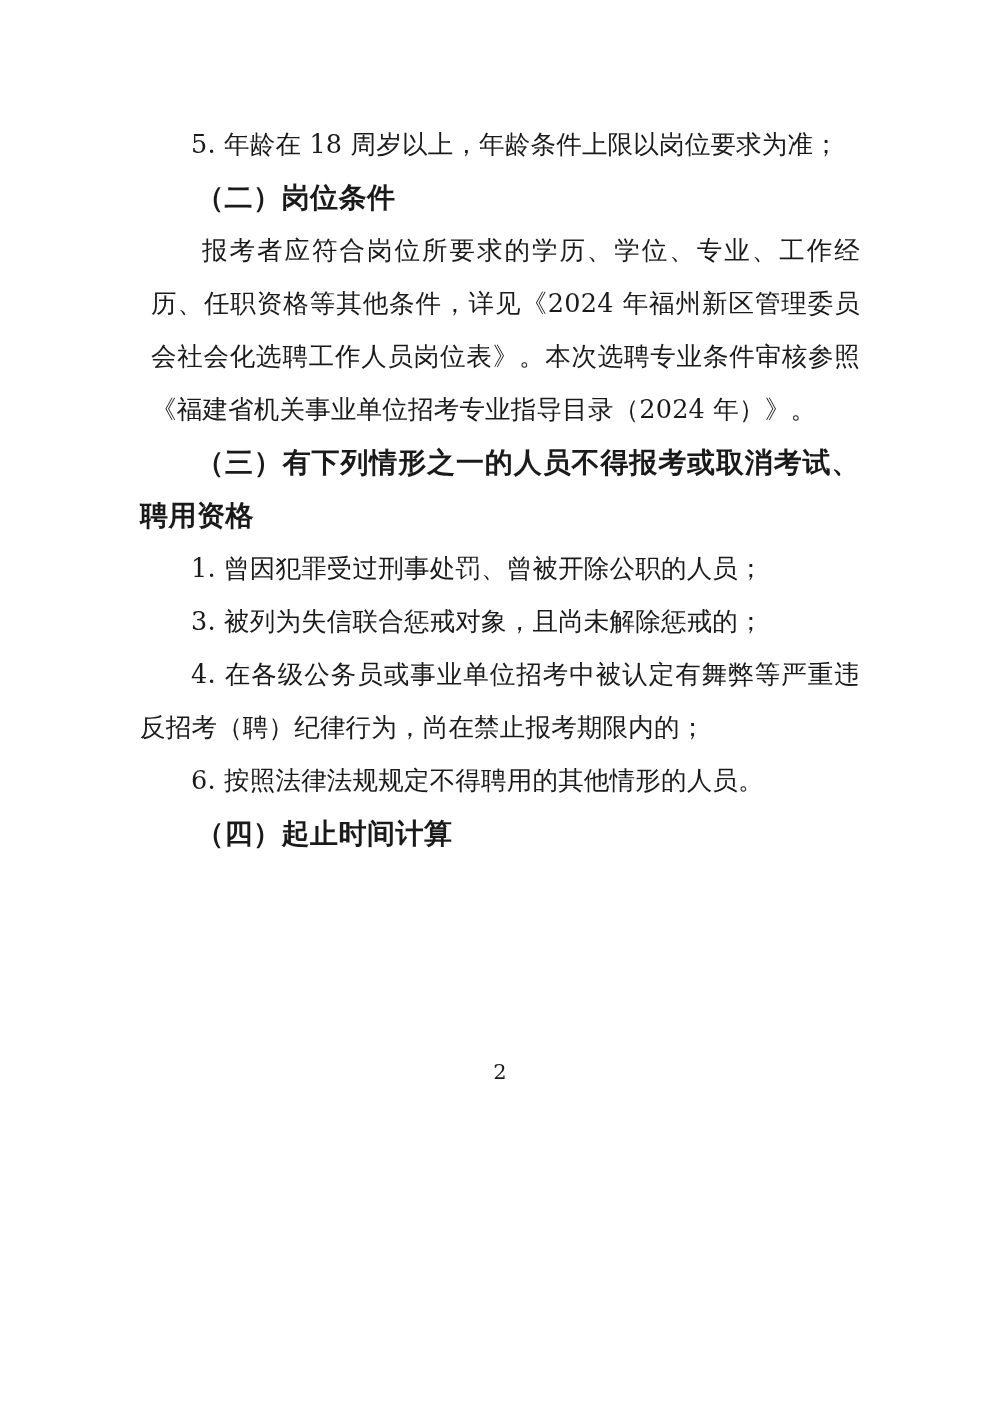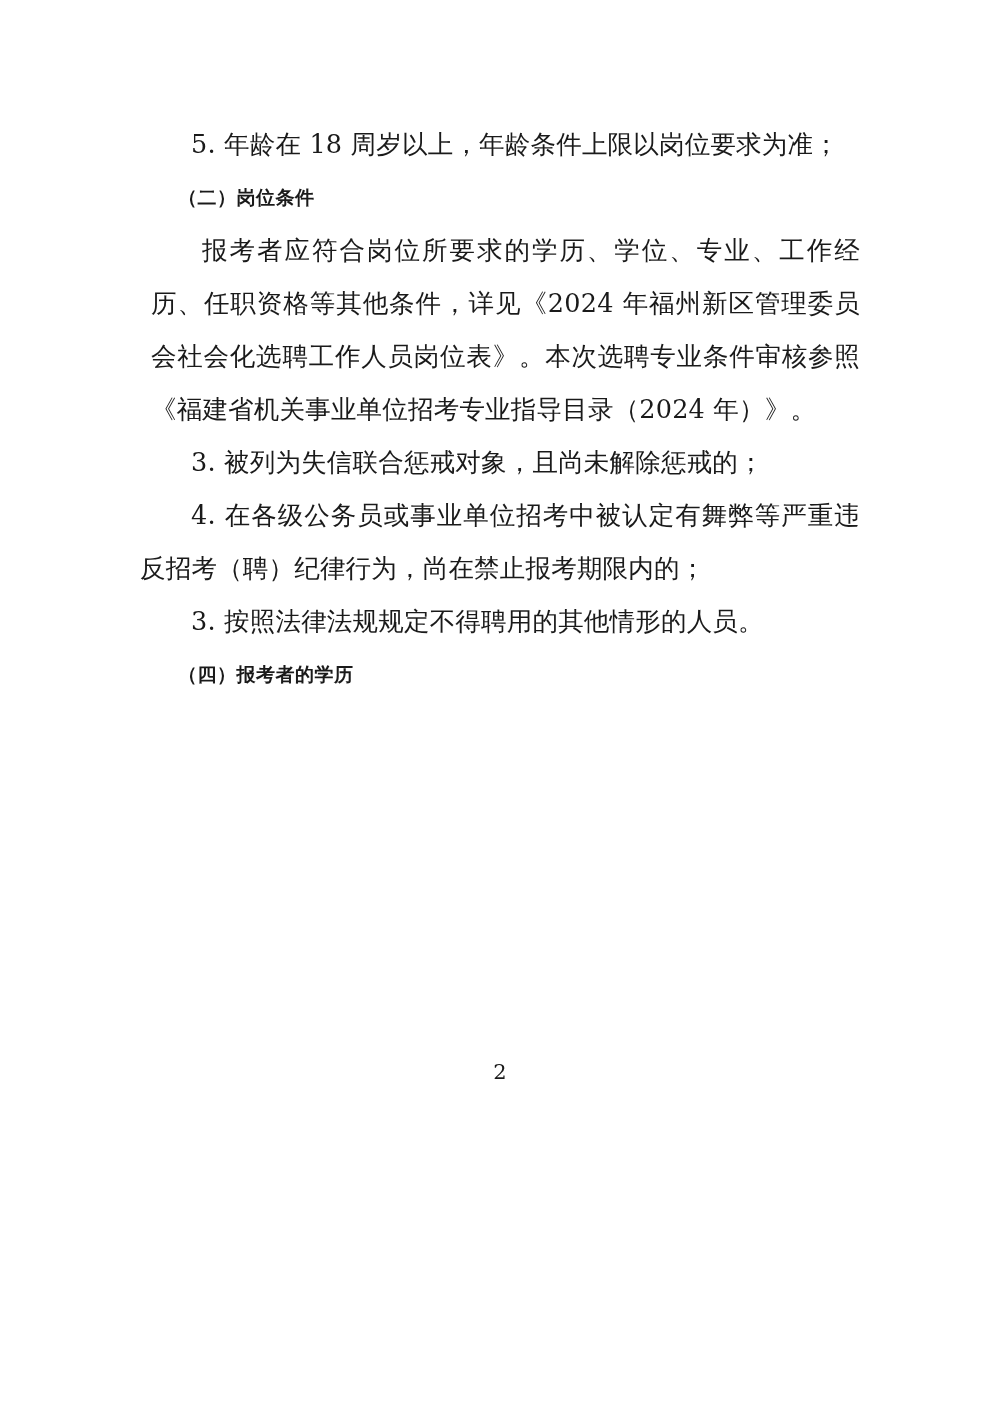--- a/index.html
+++ b/index.html
@@ -35,21 +35,21 @@
     margin: 0;
     padding: 0;
   }
   .indent {
     text-indent: 2em;
     margin-left: 11px;
   }
   .heading {
     font-family: Liberation Sans, sans-serif;
     font-weight: bold;
-    font-size: 19px;
+    font-size: 28px;
     line-height: 53px;
     text-indent: 2em;
     letter-spacing: 0.5px;
   }
   .numline {
     text-indent: 2em;
   }
   .page-number {
     position: absolute;
     left: 0;
@@ -68,28 +68,30 @@
   <div class="doc-body">
 
     <p class="numline">5. 年龄在 18 周岁以上，年龄条件上限以岗位要求为准；</p>
 
 
 
     <p class="heading">（二）岗位条件</p>
 
     <p class="indent">报考者应符合岗位所要求的学历、学位、专业、工作经历、任职资格等其他条件，详见《2024 年福州新区管理委员会社会化选聘工作人员岗位表》。本次选聘专业条件审核参照《福建省机关事业单位招考专业指导目录（2024 年）》。</p>
 
+    <p class="heading">（三）有下列情形之一的人员不得报考或取消考试、聘用资格</p>
 
+    <p class="numline">1. 曾因犯罪受过刑事处罚、曾被开除公职的人员；</p>
 
 
     <p class="numline">3. 被列为失信联合惩戒对象，且尚未解除惩戒的；</p>
 
     <p class="numline">4. 在各级公务员或事业单位招考中被认定有舞弊等严重违反招考（聘）纪律行为，尚在禁止报考期限内的；</p>
 
-    <p class="numline">3. 按照法律法规规定不得聘用的其他情形的人员。</p>
+    <p class="numline">6. 按照法律法规规定不得聘用的其他情形的人员。</p>
 
-    <p class="heading">（四）报考者的学历</p>
+    <p class="heading">（四）起止时间计算</p>
 
 
   </div>
 
   <div class="page-number">2</div>
 </div>
 
 </body></html>

